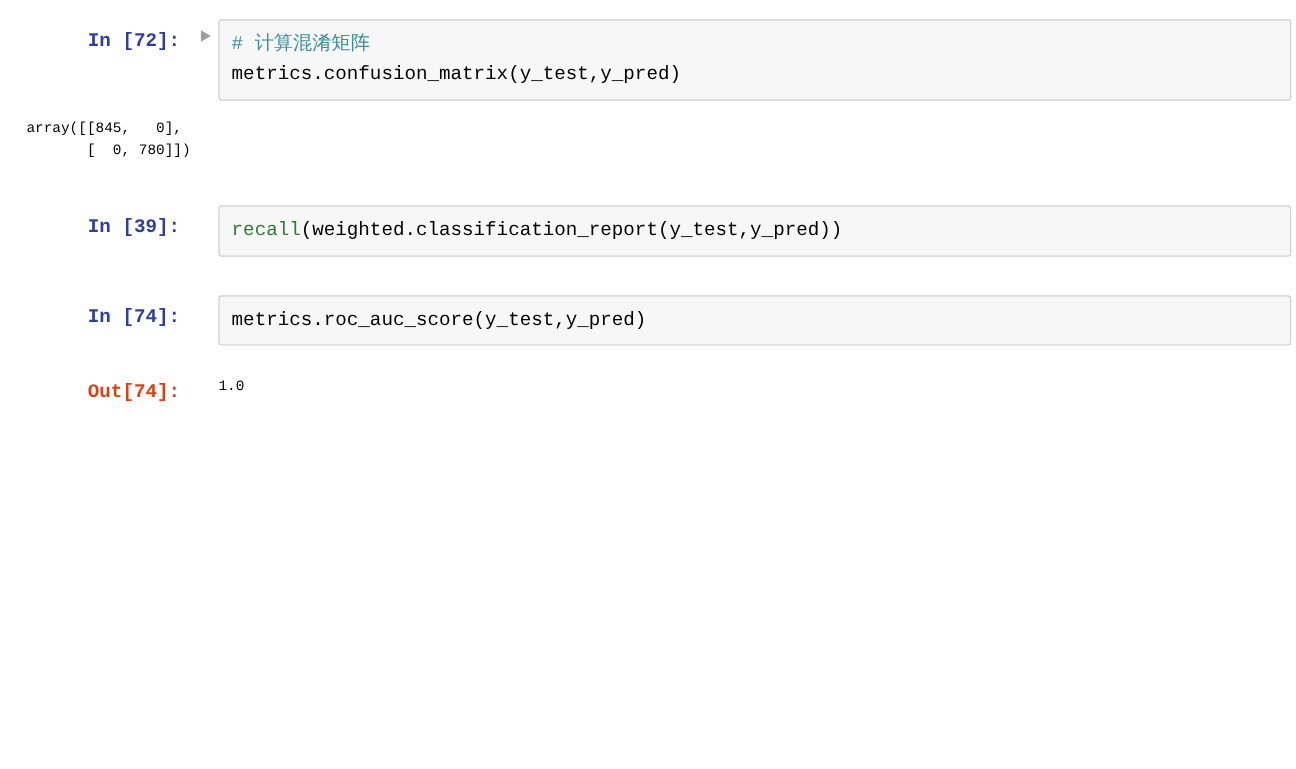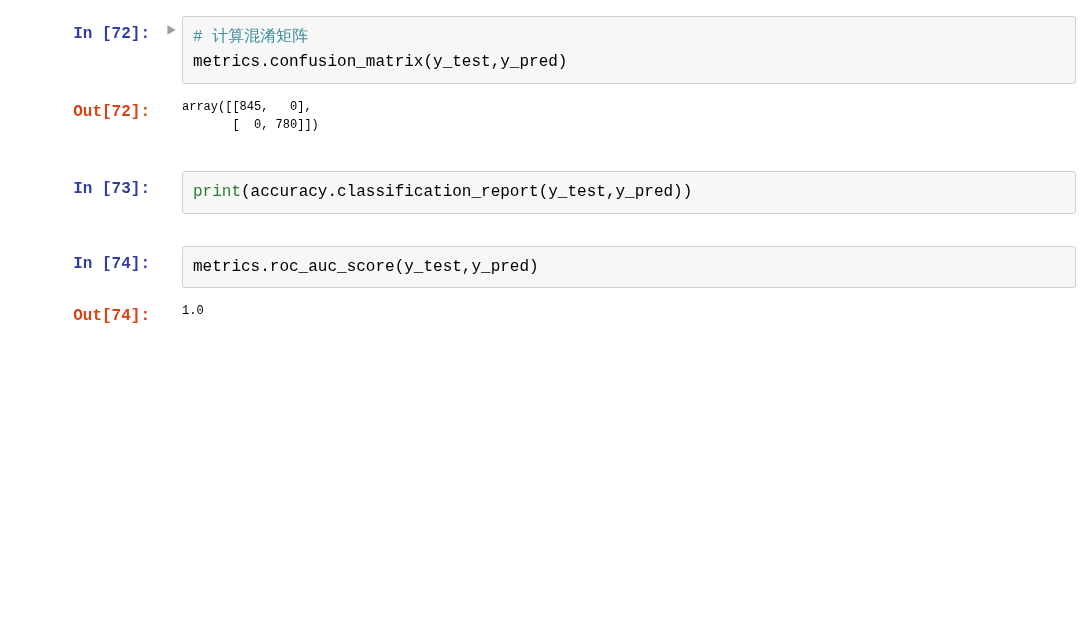--- a/index.html
+++ b/index.html
@@ -75,42 +75,41 @@
     <div class="run-control">
       <svg width="12" height="12" viewBox="0 0 10 10">
         <polygon points="2,1 9,5 2,9" fill="#9E9E9E"></polygon>
       </svg>
     </div>
     <div class="code-area"><span class="tok-comment"># 计算混淆矩阵</span>
 <span class="tok-normal">metrics.confusion_matrix(y_test,y_pred)</span></div>
   </div>
 
   <div class="cell-row" style="margin-top:10px;">
-    <div class="prompt prompt-out">Out[72]:</div>
     <div class="run-control"></div>
     <div class="output-area">array([[845,   0],
        [  0, 780]])</div>
   </div>
 
   <div class="spacer-lg"></div>
 
   <div class="cell-row">
-    <div class="prompt prompt-in">In [73]:</div>
+    <div class="prompt prompt-in">In [39]:</div>
     <div class="run-control"></div>
-    <div class="code-area"><span class="tok-fn">print</span><span class="tok-normal">(accuracy.classification_report(y_test,y_pred))</span></div>
+    <div class="code-area"><span class="tok-fn">recall</span><span class="tok-normal">(weighted.classification_report(y_test,y_pred))</span></div>
   </div>
 
 
   <div class="spacer-lg"></div>
 
   <div class="cell-row">
     <div class="prompt prompt-in">In [74]:</div>
     <div class="run-control"></div>
     <div class="code-area"><span class="tok-normal">metrics.roc_auc_score(y_test,y_pred)</span></div>
   </div>
 
-  <div class="cell-row" style="margin-top:10px;">
+  <div class="cell-row" style="margin-top:21px;">
     <div class="prompt prompt-out">Out[74]:</div>
     <div class="run-control"></div>
     <div class="output-area">1.0</div>
   </div>
 
 </div>
 
 </body></html>

